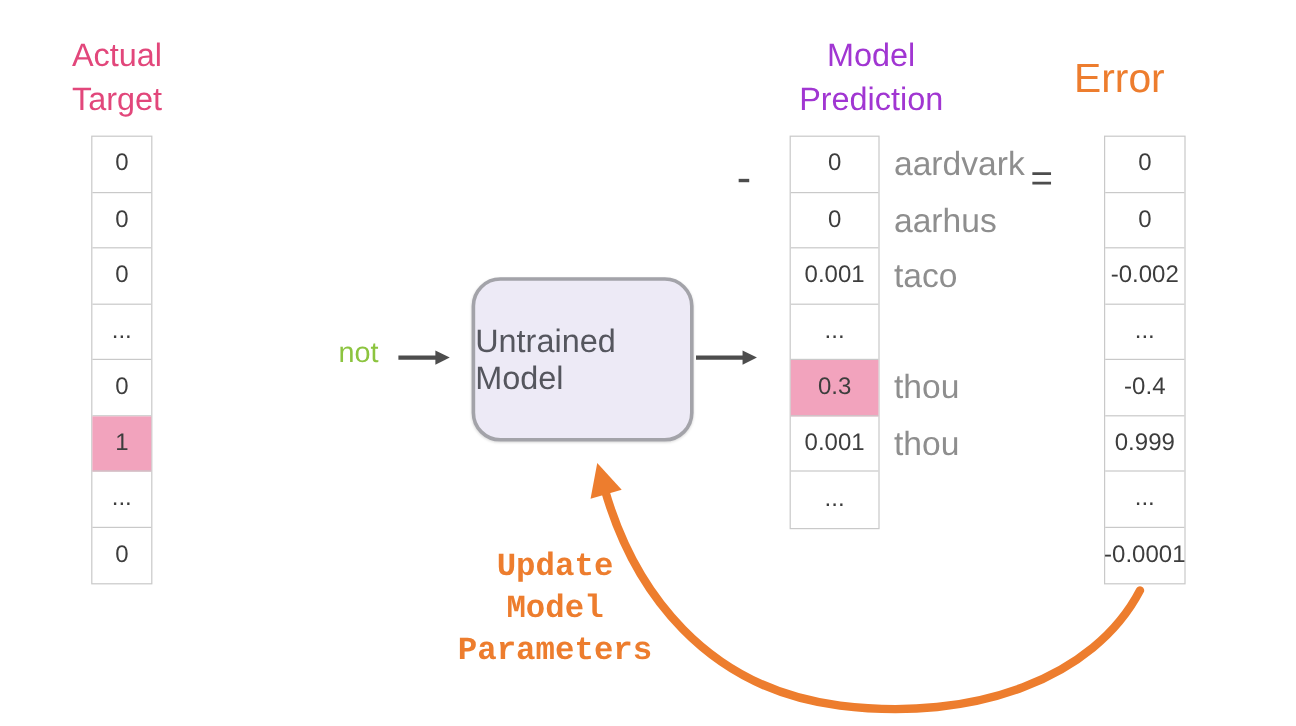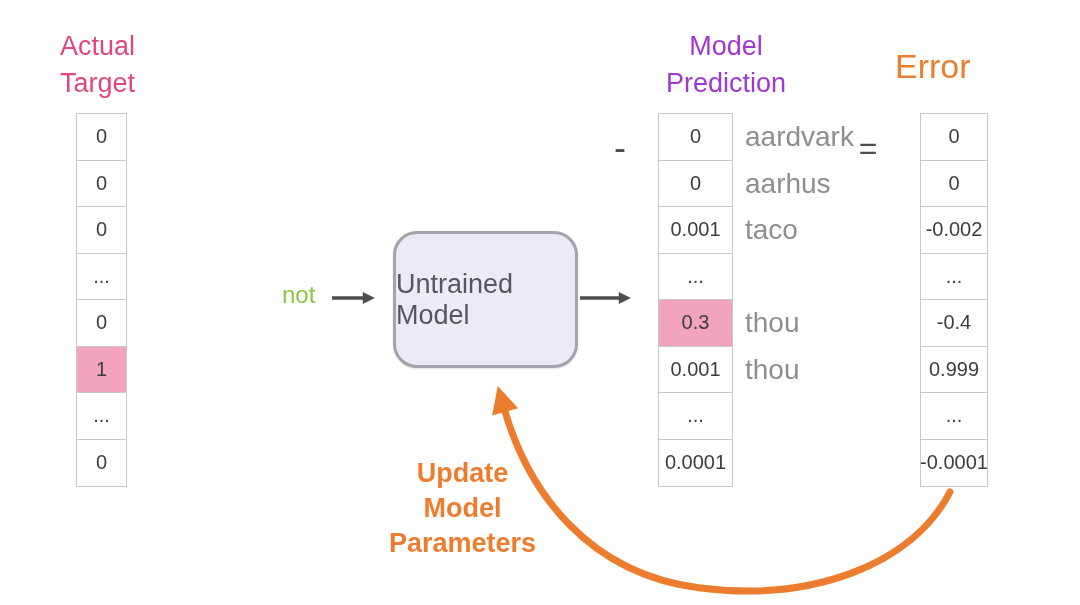--- a/index.html
+++ b/index.html
@@ -36,21 +36,21 @@
 
   .input-word{position:absolute;left:282px;top:281px;font-size:24px;color:var(--green-word);}
 
   .model-box{position:absolute;left:393px;top:231px;width:185px;height:137px;
     background:var(--box-fill);border:3px solid var(--box-border);border-radius:24px;
     display:flex;align-items:center;justify-content:center;
     box-shadow:0 1px 2px rgba(0,0,0,0.12);}
   .model-box span{font-size:27px;color:#55565e;}
 
   .update-label{position:absolute;left:340px;top:456px;width:245px;text-align:center;
-    font-weight:bold;font-size:27px;line-height:35px;color:var(--orange-accent);}
+    font-weight:bold;font-size:27px;line-height:35px;color:var(--orange-accent);font-family:Liberation Mono, monospace;}
 
   .overlay{position:absolute;left:0;top:0;pointer-events:none;}
   .stroke-dark{stroke:var(--arrow-dark);stroke-width:3.5;fill:none;}
   .stroke-orange{stroke:var(--orange-accent);stroke-width:7;fill:none;stroke-linecap:round;}
   .fill-dark{fill:var(--arrow-dark);}
   .fill-orange{fill:var(--orange-accent);}
 
   .watermark{position:absolute;right:14px;top:574px;font-size:20px;
     color:var(--watermark-gray);letter-spacing:1px;}
 </style>
@@ -91,21 +91,20 @@
   <div class="op op-minus">-</div>
 
   <div class="vec vec-pred">
     <div class="cell">0</div>
     <div class="cell">0</div>
     <div class="cell">0.001</div>
     <div class="cell">...</div>
     <div class="cell hl">0.3</div>
     <div class="cell">0.001</div>
     <div class="cell">...</div>
-    <div class="cell">0.0001</div>
   </div>
 
   <div class="word-labels">
     <div class="wlabel">aardvark</div>
     <div class="wlabel">aarhus</div>
     <div class="wlabel">taco</div>
     <div class="wlabel"></div>
     <div class="wlabel">thou</div>
     <div class="wlabel">thou</div>
     <div class="wlabel"></div>

